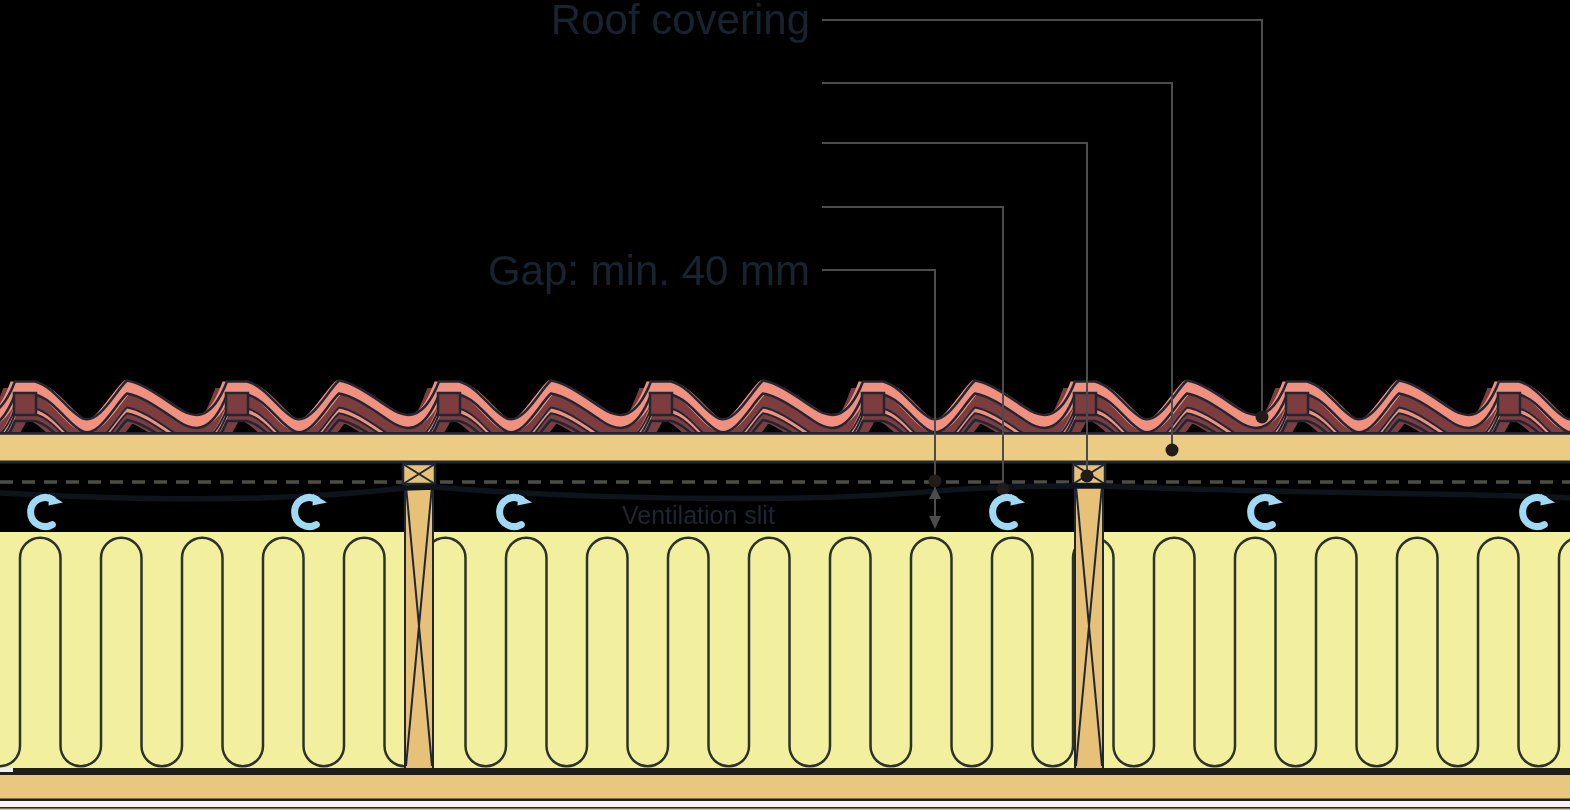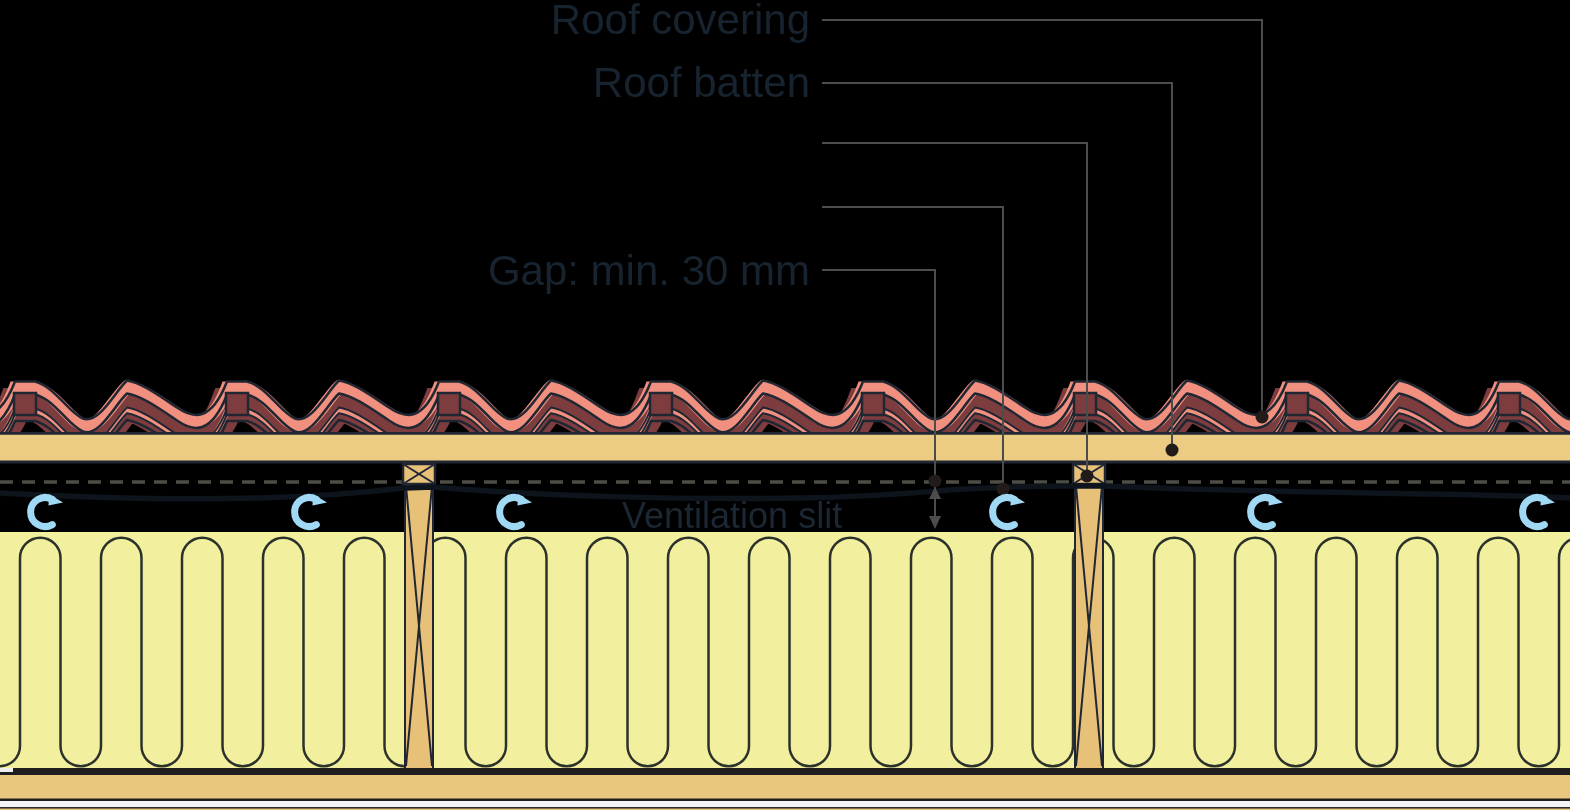--- a/index.html
+++ b/index.html
@@ -2,21 +2,21 @@
 <html><head>
 <meta charset="utf-8">
 <style>
   html,body{margin:0;padding:0;background:#000;}
   #stage{position:relative;width:1570px;height:810px;background:#000;overflow:hidden;
          font-family:"Liberation Sans", sans-serif;}
   #diagram-svg{position:absolute;left:0;top:0;}
   .callout-label{position:absolute;right:760px;white-space:nowrap;
                  font-size:42px;line-height:42px;color:#17232E;text-align:right;}
   .vent-label{position:absolute;left:622px;top:501px;white-space:nowrap;
-              font-size:36px;line-height:29px;color:#1B2732;}
+              font-size:25px;line-height:29px;color:#1B2732;}
 </style>
 </head>
 <body>
 
 <div id="stage">
 
   <svg id="diagram-svg" width="1570" height="810" viewBox="0 0 1570 810">
       <g>
         <path d="M -197 405 L -177 405 C -157 410 -143 437 -129 442 C -113 448 -97 415 -85 404 C -71 406 -53 419 -35 431 C -19 442 -1 446 15 405 L 35 405 C 55 410 69 437 83 442 C 99 448 115 415 127 404 C 141 406 159 419 177 431 C 193 442 211 446 227 405 L 247 405 C 267 410 281 437 295 442 C 311 448 327 415 339 404 C 353 406 371 419 389 431 C 405 442 423 446 439 405 L 459 405 C 479 410 493 437 507 442 C 523 448 539 415 551 404 C 565 406 583 419 601 431 C 617 442 635 446 651 405 L 671 405 C 691 410 705 437 719 442 C 735 448 751 415 763 404 C 777 406 795 419 813 431 C 829 442 847 446 863 405 L 883 405 C 903 410 917 437 931 442 C 947 448 963 415 975 404 C 989 406 1007 419 1025 431 C 1041 442 1059 446 1075 405 L 1095 405 C 1115 410 1129 437 1143 442 C 1159 448 1175 415 1187 404 C 1201 406 1219 419 1237 431 C 1253 442 1271 446 1287 405 L 1307 405 C 1327 410 1341 437 1355 442 C 1371 448 1387 415 1399 404 C 1413 406 1431 419 1449 431 C 1465 442 1483 446 1499 405 L 1519 405 C 1539 410 1553 437 1567 442 C 1583 448 1599 415 1611 404 C 1625 406 1643 419 1661 431 C 1677 442 1695 446 1711 405 L 1731 405 C 1751 410 1765 437 1779 442 C 1795 448 1811 415 1823 404 C 1837 406 1855 419 1873 431 C 1889 442 1907 446 1923 405" stroke="#7D3C3E" stroke-width="34" fill="none"></path>
         <path d="M -197 388 L -177 388 C -157 393 -143 420 -129 425 C -113 431 -97 398 -85 387 C -71 389 -53 402 -35 414 C -19 425 -1 429 15 388 L 35 388 C 55 393 69 420 83 425 C 99 431 115 398 127 387 C 141 389 159 402 177 414 C 193 425 211 429 227 388 L 247 388 C 267 393 281 420 295 425 C 311 431 327 398 339 387 C 353 389 371 402 389 414 C 405 425 423 429 439 388 L 459 388 C 479 393 493 420 507 425 C 523 431 539 398 551 387 C 565 389 583 402 601 414 C 617 425 635 429 651 388 L 671 388 C 691 393 705 420 719 425 C 735 431 751 398 763 387 C 777 389 795 402 813 414 C 829 425 847 429 863 388 L 883 388 C 903 393 917 420 931 425 C 947 431 963 398 975 387 C 989 389 1007 402 1025 414 C 1041 425 1059 429 1075 388 L 1095 388 C 1115 393 1129 420 1143 425 C 1159 431 1175 398 1187 387 C 1201 389 1219 402 1237 414 C 1253 425 1271 429 1287 388 L 1307 388 C 1327 393 1341 420 1355 425 C 1371 431 1387 398 1399 387 C 1413 389 1431 402 1449 414 C 1465 425 1483 429 1499 388 L 1519 388 C 1539 393 1553 420 1567 425 C 1583 431 1599 398 1611 387 C 1625 389 1643 402 1661 414 C 1677 425 1695 429 1711 388 L 1731 388 C 1751 393 1765 420 1779 425 C 1795 431 1811 398 1823 387 C 1837 389 1855 402 1873 414 C 1889 425 1907 429 1923 388" stroke="#F1907F" stroke-width="13" fill="none"></path>
@@ -109,17 +109,16 @@
           <polygon points="1269,494 1268.5,505.5 1283,502.5" fill="#9FD9F4"></polygon>
         </g>
         <g>
           <path d="M 1544.3 524.6 A 14.5 14.5 0 1 1 1544.3 499.4" stroke="#9FD9F4" stroke-width="7" fill="none" stroke-linecap="round"></path>
           <polygon points="1541,494 1540.5,505.5 1555,502.5" fill="#9FD9F4"></polygon>
         </g>
       </g>
     </svg>
 
   <div class="callout-label" style="top:-1px">Roof covering</div>
-  <div class="callout-label" style="top:62px">Roof batten</div>
-  <div class="callout-label" style="top:250px">Gap: min. 30 mm</div>
+  <div class="callout-label" style="top:250px">Gap: min. 40 mm</div>
 
   <div class="vent-label">Ventilation slit</div>
 </div>
 
 </body></html>

